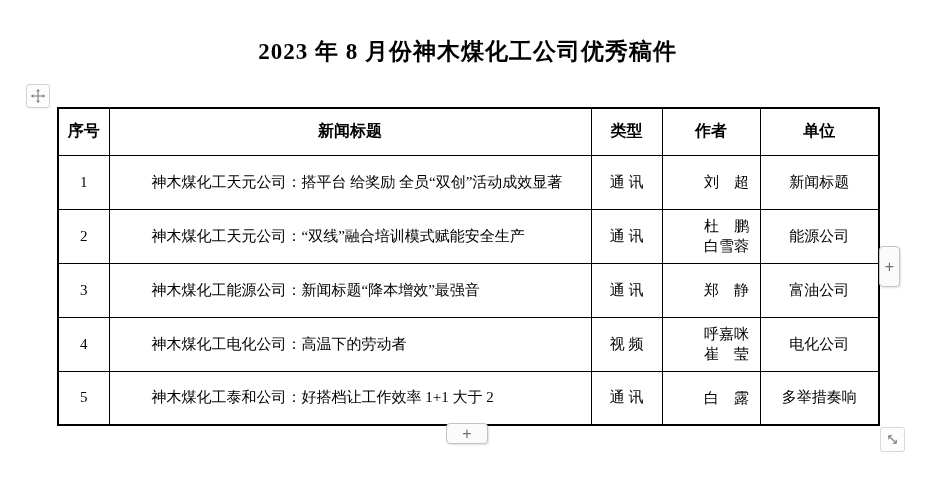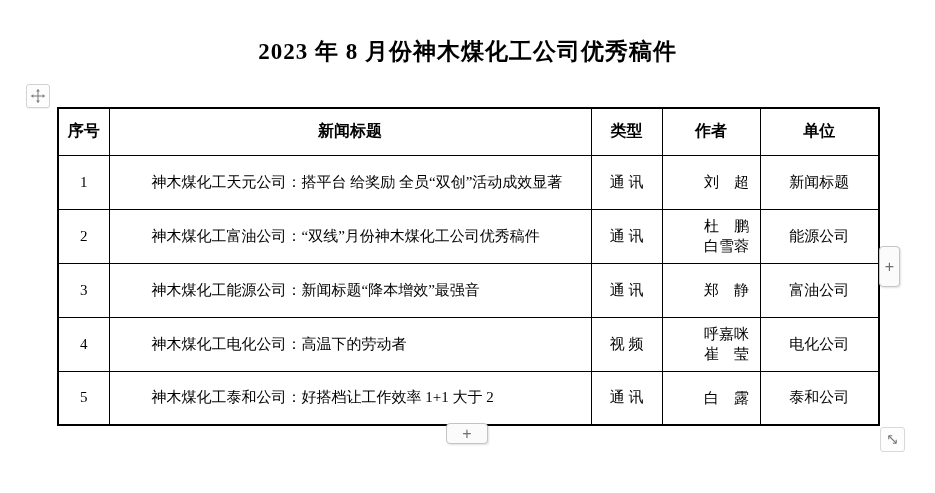--- a/index.html
+++ b/index.html
@@ -91,21 +91,21 @@
         <td class="c-title">神木煤化工天元公司：搭平台 给奖励 全员“双创”活动成效显著</td>
         <td class="c-type">通 讯</td>
         <td class="c-author">
           <div>刘　超</div>
           <div></div>
         </td>
         <td class="c-unit">新闻标题</td>
       </tr>
       <tr class="d-row">
         <td class="c-no">2</td>
-        <td class="c-title">神木煤化工富油公司：“双线”月份神木煤化工公司优秀稿件</td>
+        <td class="c-title">神木煤化工天元公司：“双线”融合培训模式赋能安全生产</td>
         <td class="c-type">通 讯</td>
         <td class="c-author">
           <div>杜　鹏</div>
           <div>白雪蓉</div>
         </td>
         <td class="c-unit">能源公司</td>
       </tr>
       <tr class="d-row">
         <td class="c-no">3</td>
         <td class="c-title">神木煤化工能源公司：新闻标题“降本增效”最强音</td>
@@ -127,21 +127,21 @@
         <td class="c-unit">电化公司</td>
       </tr>
       <tr class="d-row">
         <td class="c-no">5</td>
         <td class="c-title">神木煤化工泰和公司：好搭档让工作效率 1+1 大于 2</td>
         <td class="c-type">通 讯</td>
         <td class="c-author">
           <div>白　露</div>
           <div></div>
         </td>
-        <td class="c-unit">泰和公司</td>
+        <td class="c-unit">多举措奏响</td>
       </tr>
     </tbody>
   </table>
 
   <button class="ui-btn add-col">+</button>
 
   <button class="ui-btn add-row">+</button>
 
   <div class="resize-handle">
     <svg width="15" height="15" viewBox="0 0 24 24">

